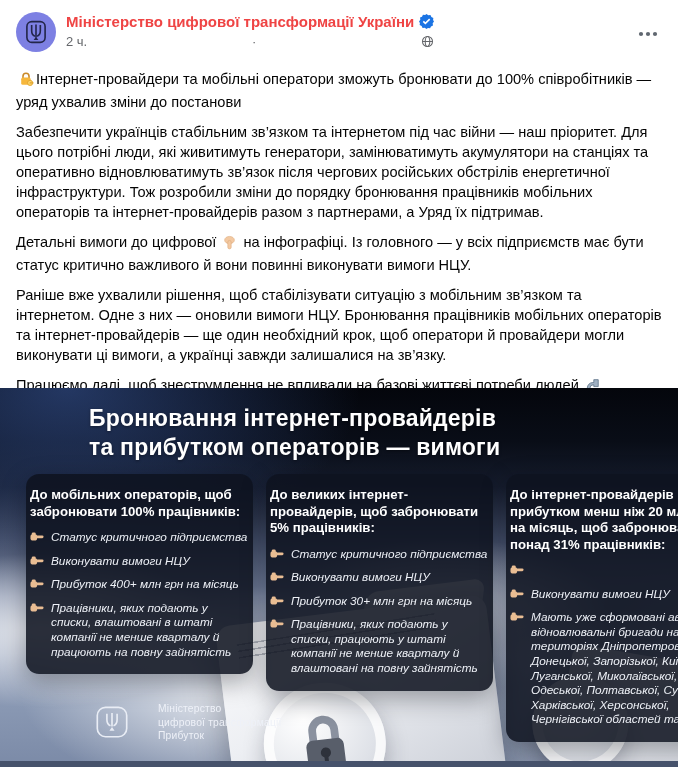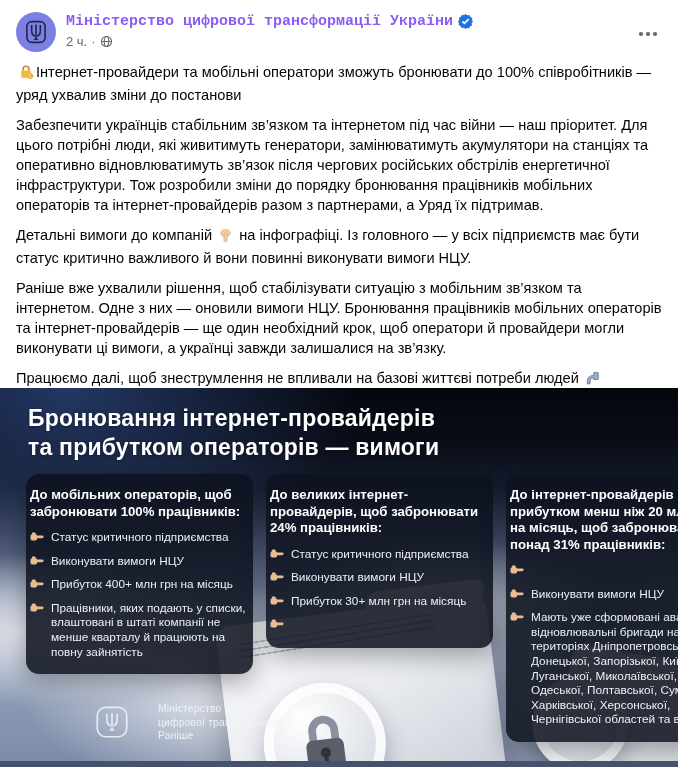--- a/index.html
+++ b/index.html
@@ -10,63 +10,63 @@
   }
 
   
   .post-header { display:flex; align-items:flex-start; padding:12px 16px 6px; position:relative; }
   .avatar {
     width:40px; height:40px; border-radius:50%; background:#7d80e3;
     display:flex; align-items:center; justify-content:center; flex:0 0 auto; cursor:pointer;
   }
   .header-info { margin-left:10px; }
   .name-row { display:flex; align-items:center; gap:5px; }
-  .page-name { font-size:15px; font-weight:700; color:#8b5cf6; line-height:19px; cursor:pointer;font-family:Liberation Mono, monospace; }
-  .sub-row { display:flex; align-items:center; gap:4px; margin-top:3px; color:#65676b; font-size:13px; }
+  .page-name { font-size:15px; font-weight:700; color:#ef4444; line-height:19px; cursor:pointer; }
+  .sub-row { display:flex; align-items:center; gap:4px; margin-top:3px; color:#65676b; font-size:13px;justify-content:space-between; }
   .more-btn {
     position:absolute; right:12px; top:16px; width:36px; height:36px; border-radius:50%;
     display:flex; align-items:center; justify-content:center; cursor:pointer;
   }
 
   
   .post-body { padding:4px 16px 0; }
-  .post-body p { margin:0 0 10px; font-size:14.6px; line-height:20px; color:#050505; }
+  .post-body p { margin:7px 0 10px; font-size:14.6px; line-height:20px; color:#050505; }
   .inline-emoji { display:inline-block; vertical-align:-3px; margin:0 2px; }
 
   
   .infographic {
     position:absolute; left:0; top:388px; width:678px; height:379px; overflow:hidden; cursor:pointer;
   }
   .ig-bg {
     position:absolute; inset:0;
     background:
       radial-gradient(260px 110px at 6% 64%, rgba(255,255,255,.80), rgba(255,255,255,0) 70%),
       radial-gradient(320px 150px at 36% 80%, rgba(255,255,255,.85), rgba(255,255,255,0) 70%),
       radial-gradient(240px 110px at 66% 60%, rgba(248,249,252,.65), rgba(255,255,255,0) 70%),
       radial-gradient(300px 160px at 97% 88%, rgba(230,234,241,.85), rgba(230,234,241,0) 70%),
       radial-gradient(220px 100px at 90% 58%, rgba(82,92,112,.55), rgba(82,92,112,0) 70%),
       radial-gradient(430px 250px at 10% 0%, rgba(62,96,170,.55), rgba(62,96,170,0) 68%),
       linear-gradient(180deg,#04060c 0%, #090d17 14%, #161d2e 26%, #45506b 40%, #7b88a5 55%, #94a1bb 70%, #8897b2 85%, #7b8aa7 100%);
   }
-  .ig-title { position:relative; z-index:2; padding:16px 28px 0; }
+  .ig-title { position:relative; z-index:2; padding:16px 44px 0;margin-left:45px; }
   .ig-title div {
     font-size:23px; line-height:28.5px; font-weight:700; color:#fff; letter-spacing:.2px;
     text-shadow:0 1px 3px rgba(0,0,0,.4);
   }
   .ig-cards {
     position:relative; z-index:2; display:flex; align-items:flex-start;
     gap:13px; margin-top:13px; padding:0 20px 0 26px;
   }
   .ig-card {
     width:227px; flex:0 0 auto; background:rgba(14,18,31,.87); border-radius:13px;
     padding:13px 4px 7px; color:#fff; box-shadow:0 8px 24px rgba(5,8,16,.35);
   }
   .ig-card h3 { margin:0 0 10px; font-size:13.2px; line-height:16.5px; font-weight:700; }
   .ig-card ul { margin:0; padding:0; list-style:none; }
-  .ig-card li { display:flex; gap:7px; margin:0 0 8px; font-size:11.8px; line-height:14.6px; font-weight:500; color:#edf0f6; }
+  .ig-card li { display:flex; gap:7px; margin:0 0 8px; font-size:11.8px; line-height:14.6px; font-weight:500; color:#edf0f6;font-style:italic; }
   .hand { flex:0 0 auto; margin-top:1px; }
 
   
   .folder { position:absolute; left:226px; top:222px; width:272px; height:200px; transform:rotate(-7deg); z-index:1; }
   .folder-tab {
     position:absolute; right:4px; top:-16px; width:120px; height:52px;
     background:linear-gradient(180deg,#f7f8fa,#d9dce2); border-radius:12px; transform:skewX(-14deg);
   }
   .folder-body {
     position:absolute; inset:0; border-radius:15px;
@@ -145,21 +145,21 @@
         <svg width="16" height="16" viewBox="0 0 18 18">
           <path d="M5.6 8V5.9a3.4 3.4 0 0 1 6.8 0V8" fill="none" stroke="#c98a2b" stroke-width="1.8"></path>
           <rect x="3.6" y="7.4" width="10.6" height="8.2" rx="1.8" fill="#f6b73c"></rect>
           <circle cx="13.6" cy="13.4" r="2.9" fill="#fcd469" stroke="#e0a32e" stroke-width="1"></circle>
           <rect x="13" y="12.7" width="4.6" height="1.5" rx="0.7" fill="#e0a32e"></rect>
         </svg>
       </span><span>Інтернет-провайдери та мобільні оператори зможуть бронювати до 100% співробітників — уряд ухвалив зміни до постанови</span>
     </p>
     <p>Забезпечити українців стабільним зв’язком та інтернетом під час війни — наш пріоритет. Для цього потрібні люди, які живитимуть генератори, замінюватимуть акумулятори на станціях та оперативно відновлюватимуть зв’язок після чергових російських обстрілів енергетичної інфраструктури. Тож розробили зміни до порядку бронювання працівників мобільних операторів та інтернет-провайдерів разом з партнерами, а Уряд їх підтримав.</p>
     <p>
-      <span>Детальні вимоги до компаній</span>
+      <span>Детальні вимоги до цифрової</span>
       <span class="inline-emoji">
         <svg width="15" height="15" viewBox="0 0 16 16">
           <g fill="#f3c9a2" stroke="#dca877" stroke-width="0.6">
             <ellipse cx="8" cy="5.4" rx="5.2" ry="3.9"></ellipse>
             <rect x="6.2" y="5.8" width="3.6" height="9" rx="1.8"></rect>
           </g>
         </svg>
       </span>
       <span>на інфографіці. Із головного — у всіх підприємств має бути статус критично важливого й вони повинні виконувати вимоги НЦУ.</span>
     </p>
@@ -248,21 +248,21 @@
       <rect x="0.6" y="2.8" width="8.6" height="8.4" rx="3.4"></rect>
       <rect x="7" y="4.8" width="10.4" height="3.3" rx="1.65"></rect>
     </g>
   </svg>
 </span>
               <span>Працівники, яких подають у списки, влаштовані в штаті компанії не менше кварталу й працюють на повну зайнятість</span>
             </li>
         </ul>
       </div>
       <div class="ig-card">
-        <h3>До великих інтернет-провайдерів, щоб забронювати 24% працівників:</h3>
+        <h3>До великих інтернет-провайдерів, щоб забронювати 5% працівників:</h3>
         <ul>
           <li>
               <span class="hand">
   <svg width="14" height="11" viewBox="0 0 18 12">
     <g fill="#e9bd93">
       <rect x="2.2" y="0.8" width="5.2" height="3.6" rx="1.8"></rect>
       <rect x="0.6" y="2.8" width="8.6" height="8.4" rx="3.4"></rect>
       <rect x="7" y="4.8" width="10.4" height="3.3" rx="1.65"></rect>
     </g>
   </svg>
@@ -296,20 +296,21 @@
           <li>
               <span class="hand">
   <svg width="14" height="11" viewBox="0 0 18 12">
     <g fill="#e9bd93">
       <rect x="2.2" y="0.8" width="5.2" height="3.6" rx="1.8"></rect>
       <rect x="0.6" y="2.8" width="8.6" height="8.4" rx="3.4"></rect>
       <rect x="7" y="4.8" width="10.4" height="3.3" rx="1.65"></rect>
     </g>
   </svg>
 </span>
+              <span>Працівники, яких подають у списки, працюють у штаті компанії не менше кварталу й влаштовані на повну зайнятість</span>
             </li>
         </ul>
       </div>
       <div class="ig-card">
         <h3>До інтернет-провайдерів із прибутком менш ніж 20 млн грн на місяць, щоб забронювати понад 31% працівників:</h3>
         <ul>
           <li>
               <span class="hand">
   <svg width="14" height="11" viewBox="0 0 18 12">
     <g fill="#e9bd93">
@@ -354,20 +355,20 @@
           <rect x="2.2" y="2.2" width="19.6" height="19.6" rx="5.5"></rect>
           <path d="M12 6v9"></path>
           <path d="M8.6 6.5v4c0 2 1 3.4 2.4 4"></path>
           <path d="M15.4 6.5v4c0 2-1 3.4-2.4 4"></path>
         </g>
         <path d="M12 15.4l-1.7 2.4h3.4z" fill="#e9edf5"></path>
       </svg>
       <div class="ig-logo-text">
         <div>Міністерство</div>
         <div>цифрової трансформації</div>
-        <div>Раніше</div>
+        <div>Прибуток</div>
       </div>
     </div>
 
     <div class="ig-bottom"></div>
   </div>
 
 </div>
 
 </body></html>

